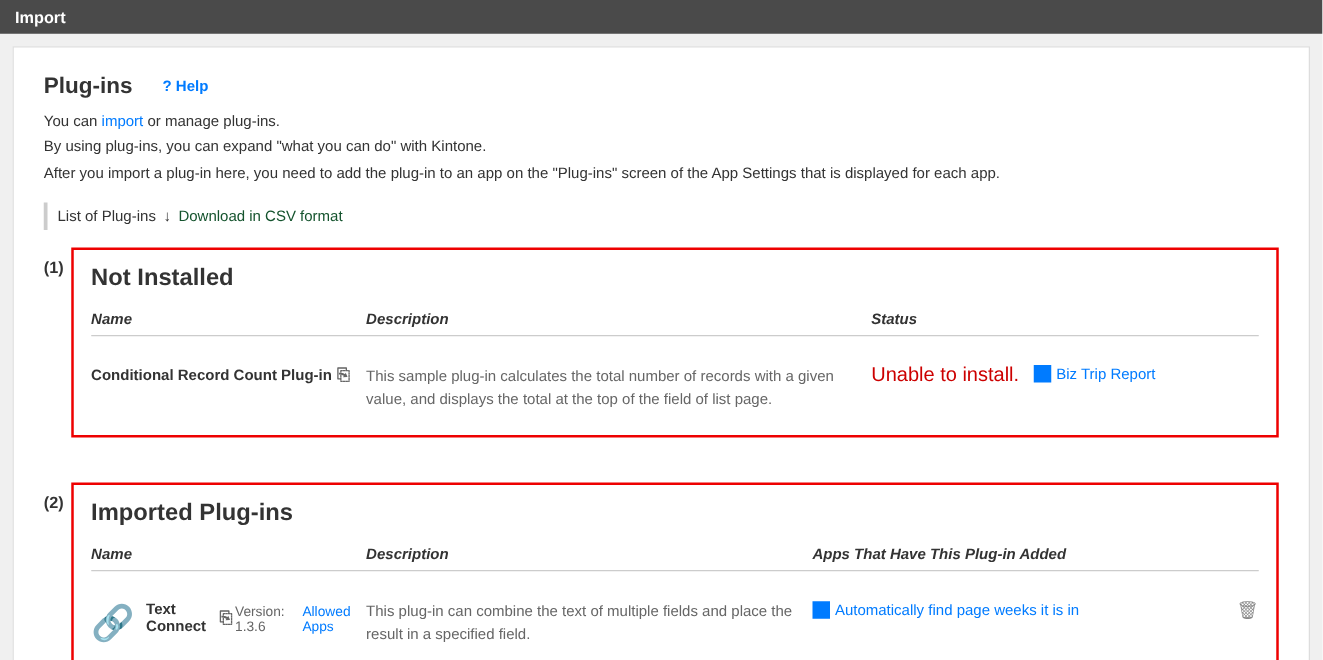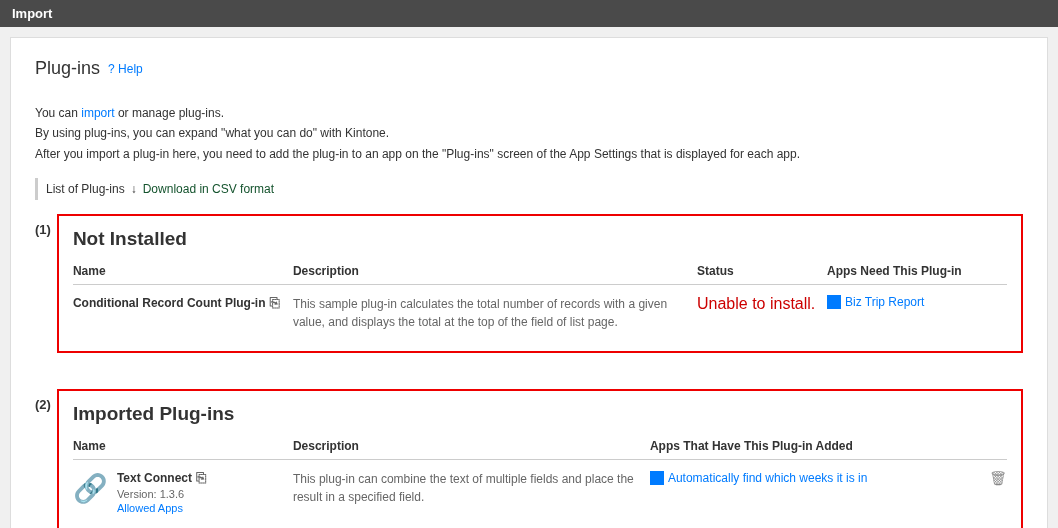--- a/index.html
+++ b/index.html
@@ -15,25 +15,25 @@
 
     .main-content {
       background: #fff;
       margin: 10px;
       padding: 20px 24px;
       border: 1px solid #ddd;
     }
 
     .page-title {
       font-size: 18px;
-      font-weight: normal;
-      margin-bottom: 24px;
-      display: flex;
-      align-items: center;
-      gap: 8px;
+      font-weight: bold;
+      margin-bottom: 8px;
+      display: flex;
+      align-items: center;
+      gap: 24px;
     }
 
     .help-link {
       font-size: 12px;
       color: #007bff;
       text-decoration: none;
     }
 
     .description-text {
       font-size: 12px;
@@ -74,24 +74,25 @@
       font-size: 19px;
       font-weight: bold;
       margin-bottom: 8px;
       padding-bottom: 6px;
     }
 
     .table-header {
       display: grid;
       border-bottom: 1px solid #ccc;
       padding-bottom: 6px;
-      margin-bottom: 2px;
+      margin-bottom: 15px;
       font-size: 12px;
       font-weight: bold;
       color: #333;
+      font-style: italic;
     }
 
     .not-installed-grid .table-header {
       grid-template-columns: 220px 1fr 130px 180px;
     }
 
     .not-installed-grid .table-row {
       grid-template-columns: 220px 1fr 130px 180px;
     }
 
@@ -132,22 +133,23 @@
       flex-shrink: 0;
     }
 
     .link-icon {
       font-size: 28px;
       color: #555;
     }
 
     .plugin-name-details {
       display: flex;
-      flex-direction: column;
+      flex-direction: row;
       gap: 2px;
+      align-items: flex-end;
     }
 
     .version-text {
       font-size: 11px;
       color: #666;
     }
 
     .allowed-apps-link {
       font-size: 11px;
       color: #007bff;
@@ -230,21 +232,20 @@
   <div style="display:flex; align-items:flex-start; gap:6px; margin-bottom:18px;">
     <div style="font-weight:bold; font-size:13px; padding-top:8px; white-space:nowrap;">
       <span>(1)</span>
     </div>
     <div class="section-box not-installed-grid" style="flex:1;">
       <div class="section-title">Not Installed</div>
       <div class="table-header">
         <span>Name</span>
         <span>Description</span>
         <span>Status</span>
-        <span>Apps Need This Plug-in</span>
       </div>
       <div class="table-row">
         <div class="plugin-name">
           <span>Conditional Record Count Plug-in</span>
           <span class="copy-icon" title="Copy">⎘</span>
         </div>
         <div class="desc-text">This sample plug-in calculates the total number of records with a given value, and displays the total at the top of the field of list page.</div>
         <div class="status-error">Unable to install.</div>
         <div>
           <a class="app-link" href="#">
@@ -278,21 +279,21 @@
               <span class="copy-icon" title="Copy">⎘</span>
             </div>
             <div class="version-text">Version: 1.3.6</div>
             <a class="allowed-apps-link" href="#">Allowed Apps</a>
           </div>
         </div>
         <div class="desc-text">This plug-in can combine the text of multiple fields and place the result in a specified field.</div>
         <div class="apps-cell">
           <a class="app-link" href="#">
             <span class="app-icon-sq"></span>
-            <span>Automatically find which weeks it is in</span>
+            <span>Automatically find page weeks it is in</span>
           </a>
           <span class="trash-icon" title="Delete">🗑</span>
         </div>
       </div>
     </div>
   </div>
 
 </div>
 
 </body></html>

